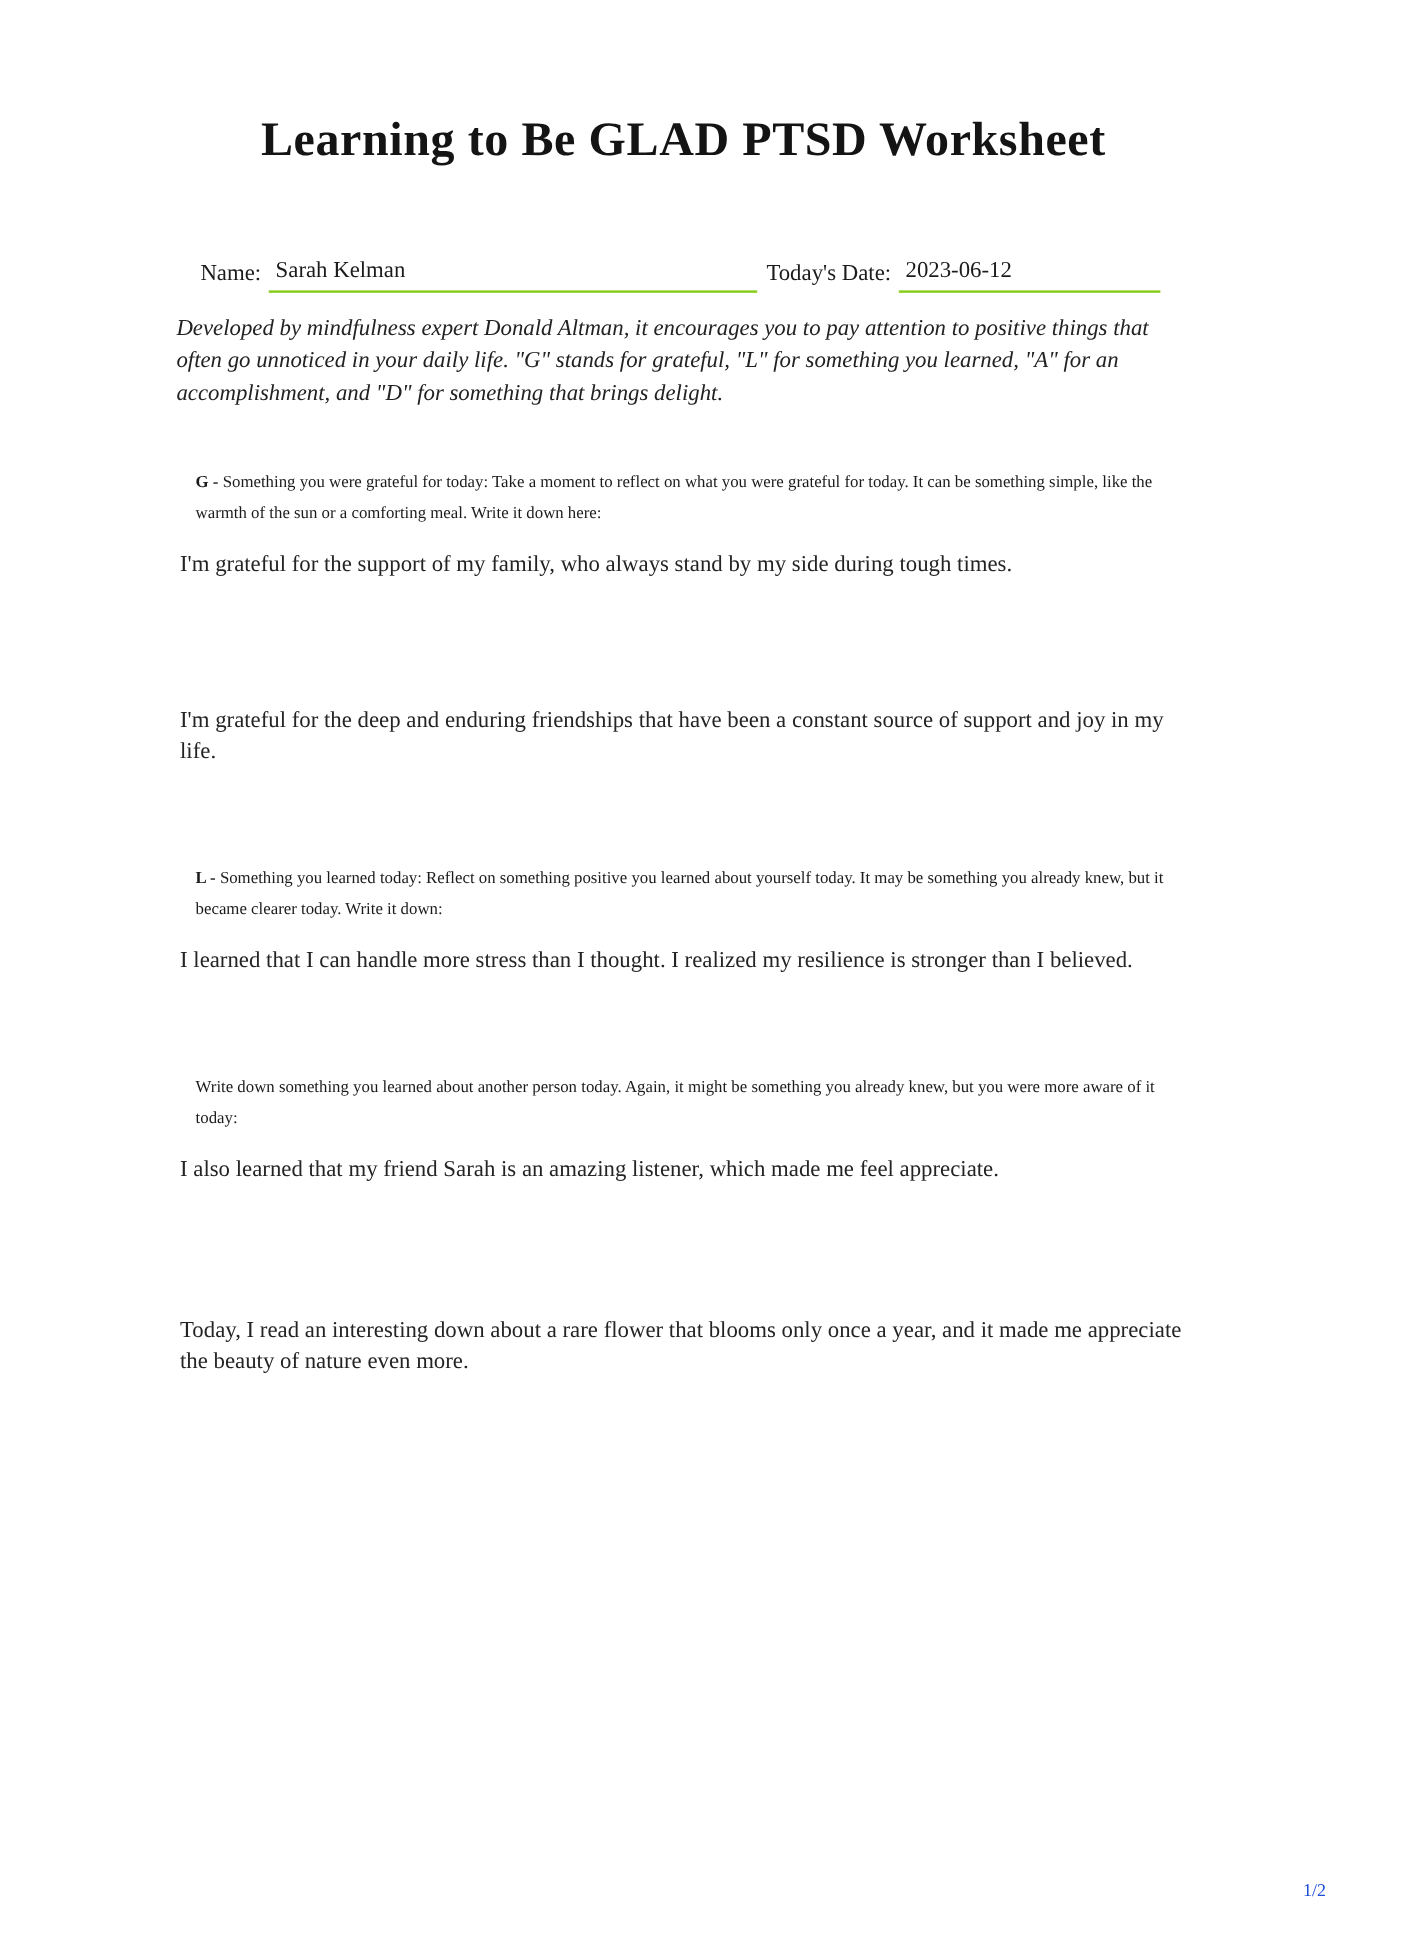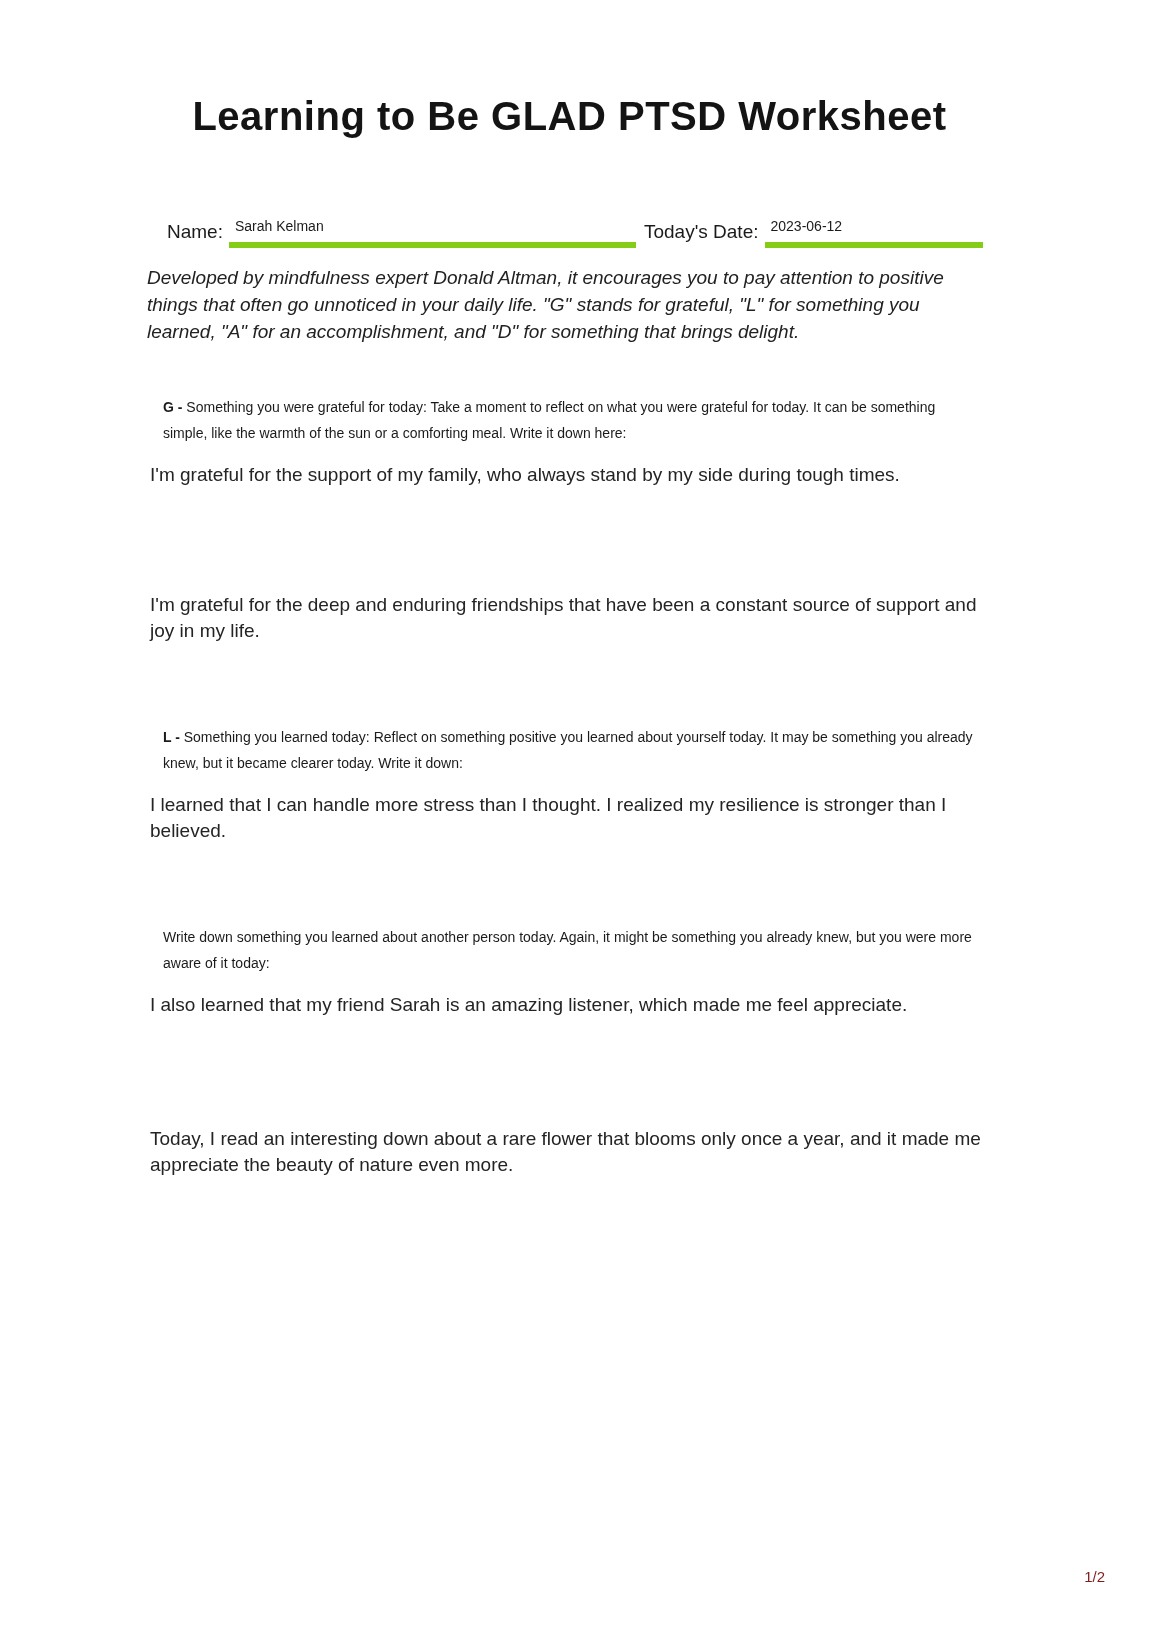--- a/index.html
+++ b/index.html
@@ -5,21 +5,21 @@
   html, body {
     margin: 0;
     padding: 0;
     background: #ffffff;
   }
   .page {
     position: relative;
     width: 1176px;
     height: 1630px;
     background: #ffffff;
-    font-family: Liberation Sans, sans-serif;
+    font-family: Liberation Serif, serif;
     color: #1b1b1b;
     overflow: hidden;
   }
   .content {
     width: 845px;
     margin-left: 147px;
   }
   .title {
     margin: 0;
     padding-top: 92px;
@@ -38,24 +38,24 @@
     line-height: 24px;
     white-space: nowrap;
   }
   .label {
     color: #1b1b1b;
     padding-bottom: 4px;
     margin-left: 20px;
   }
   .fill {
     display: inline-block;
-    border-bottom: 6px solid #84cc16;
+    border-bottom: 2px solid #84cc16;
     padding: 0 0 4px 6px;
     margin-left: 6px;
-    font-size: 14px;
+    font-size: 19px;
   }
   .name-fill { width: 401px; }
   .date-label { margin-left: 8px; }
   .date-fill { width: 212px; }
   .intro {
     margin: 16px 0 0 0;
     font-style: italic;
     font-size: 19px;
     line-height: 27px;
     color: #222222;
@@ -79,21 +79,21 @@
   .qa-2 { margin-top: 104px; }
   .qa-3 { margin-top: 80px; }
   .qa-4 { margin-top: 80px; }
   .qa-5 { margin-top: 108px; }
   .qa-2 .answer, .qa-3 .answer, .qa-4 .answer, .qa-5 .answer { margin-top: 8px; }
   .page-number {
     position: absolute;
     top: 1568px;
     right: 71px;
     font-size: 15px;
-    color: #7f1d1d;
+    color: #1d4ed8;
   }
 </style>
 </head>
 <body>
 
 <div class="page">
   <div class="content">
 
     <h1 class="title">Learning to Be GLAD PTSD Worksheet</h1>
 

